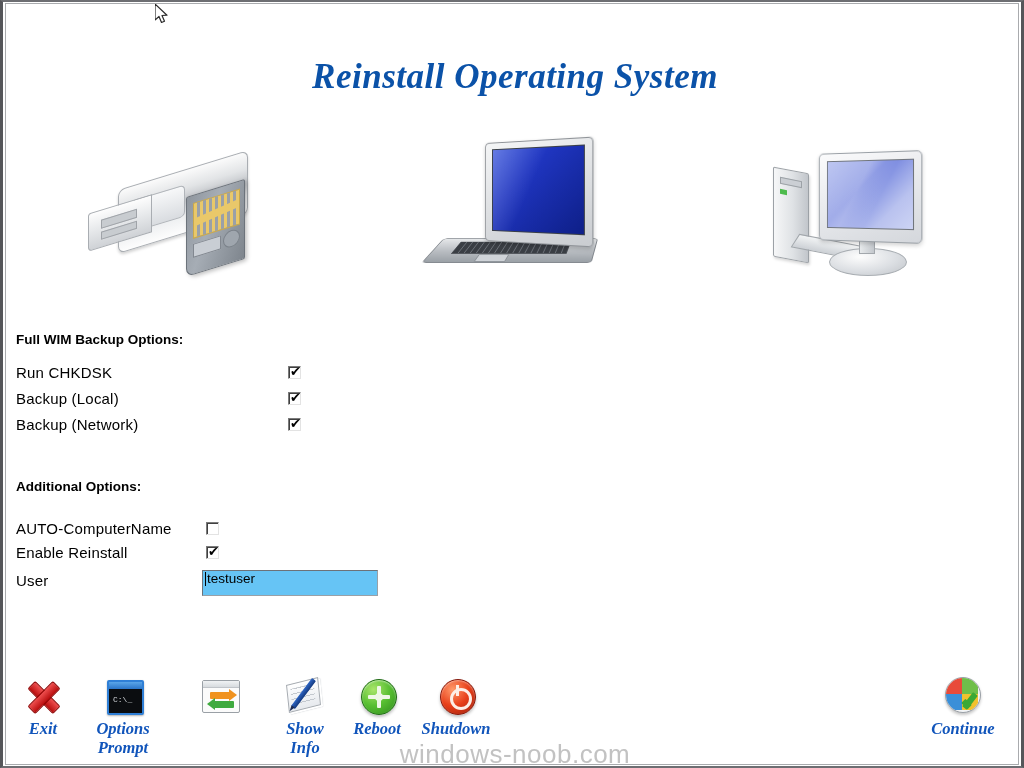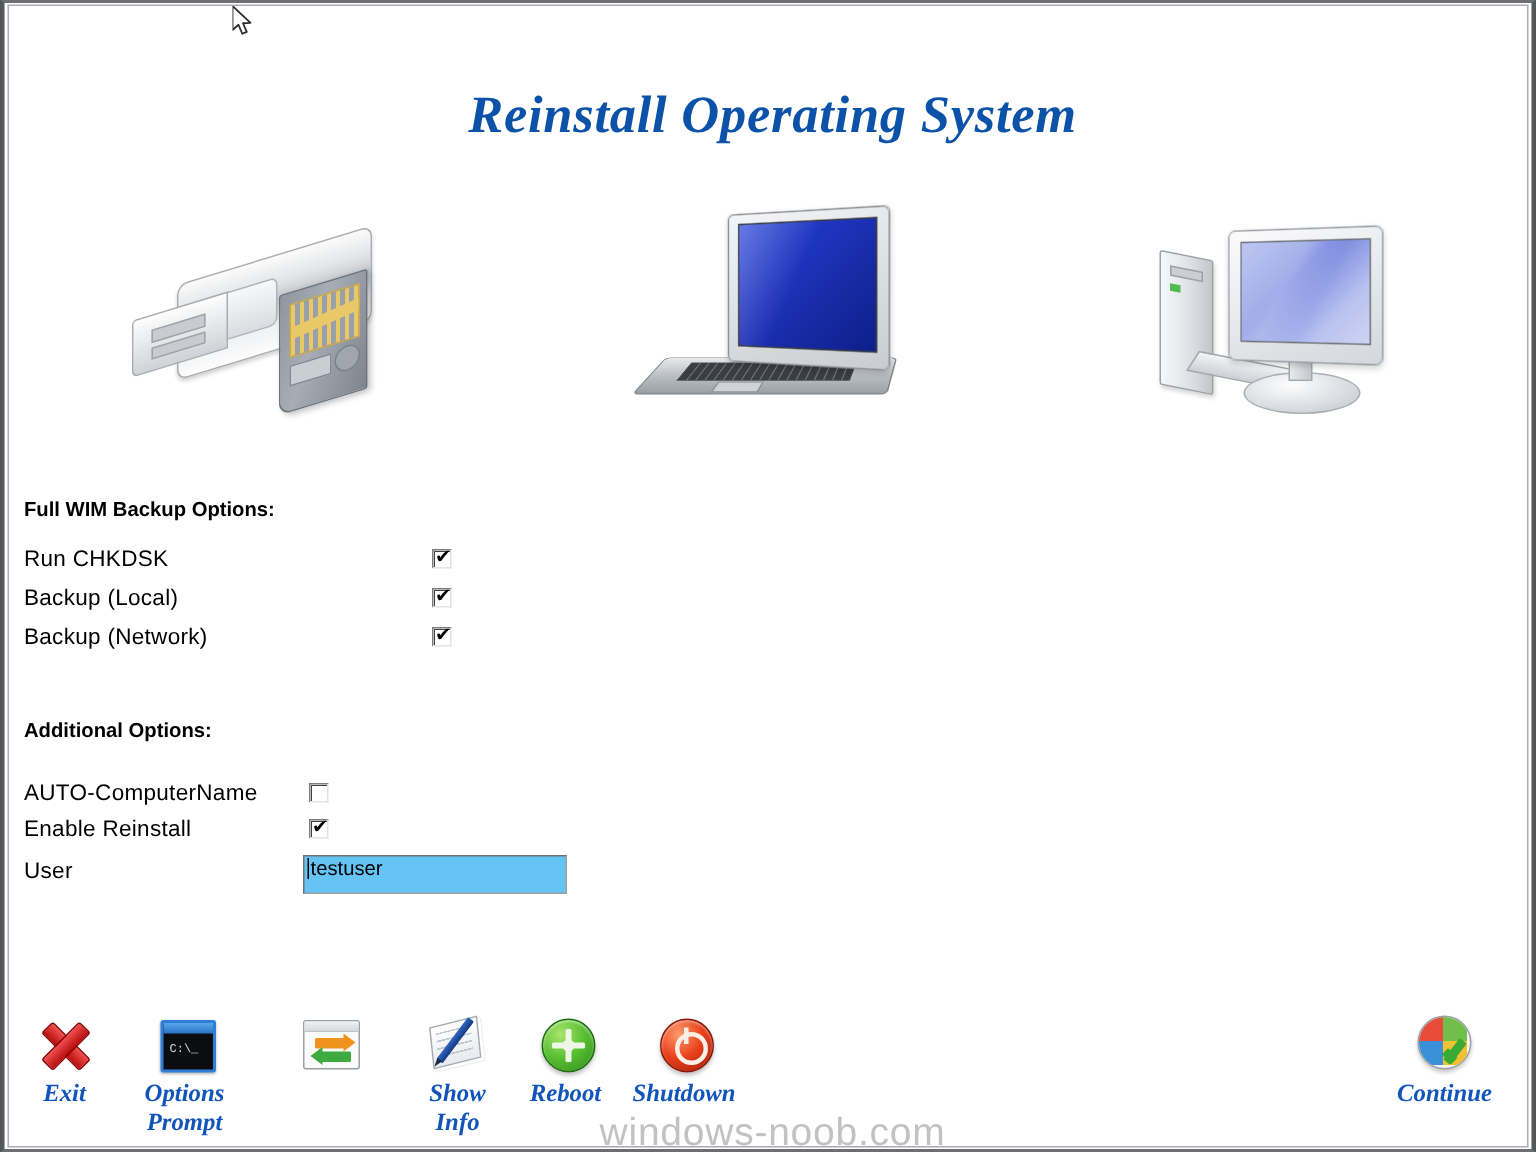--- a/index.html
+++ b/index.html
@@ -282,27 +282,27 @@
   #row-autoname { left: 13px; top: 518px; }
   #row-bitlocker{ left: 13px; top: 542px; }
   #row-user     { left: 13px; top: 570px; }
   #row-autoname .winbox { left: 190px; top: 2px; }
   #row-bitlocker .winbox { left: 190px; top: 2px; }
 
   
   #user-input {
     position: absolute;
     left: 186px; top: -2px;
-    width: 176px; height: 14px;
+    width: 176px; height: 26px;
     box-sizing: border-box;
     background: #66c4f5;
     border: 1px solid #9aa0a6;
     border-top-color: #6d7278;
     border-left-color: #6d7278;
-    padding: 12px;
+    padding: 0;
     font-family: "Liberation Sans", sans-serif;
     font-size: 13.5px;
     line-height: 16px;
     color: #000;
     outline: none;
   }
   #user-input-text {
     position: absolute;
     left: 4px; top: 0px;
     font-size: 13.5px;

